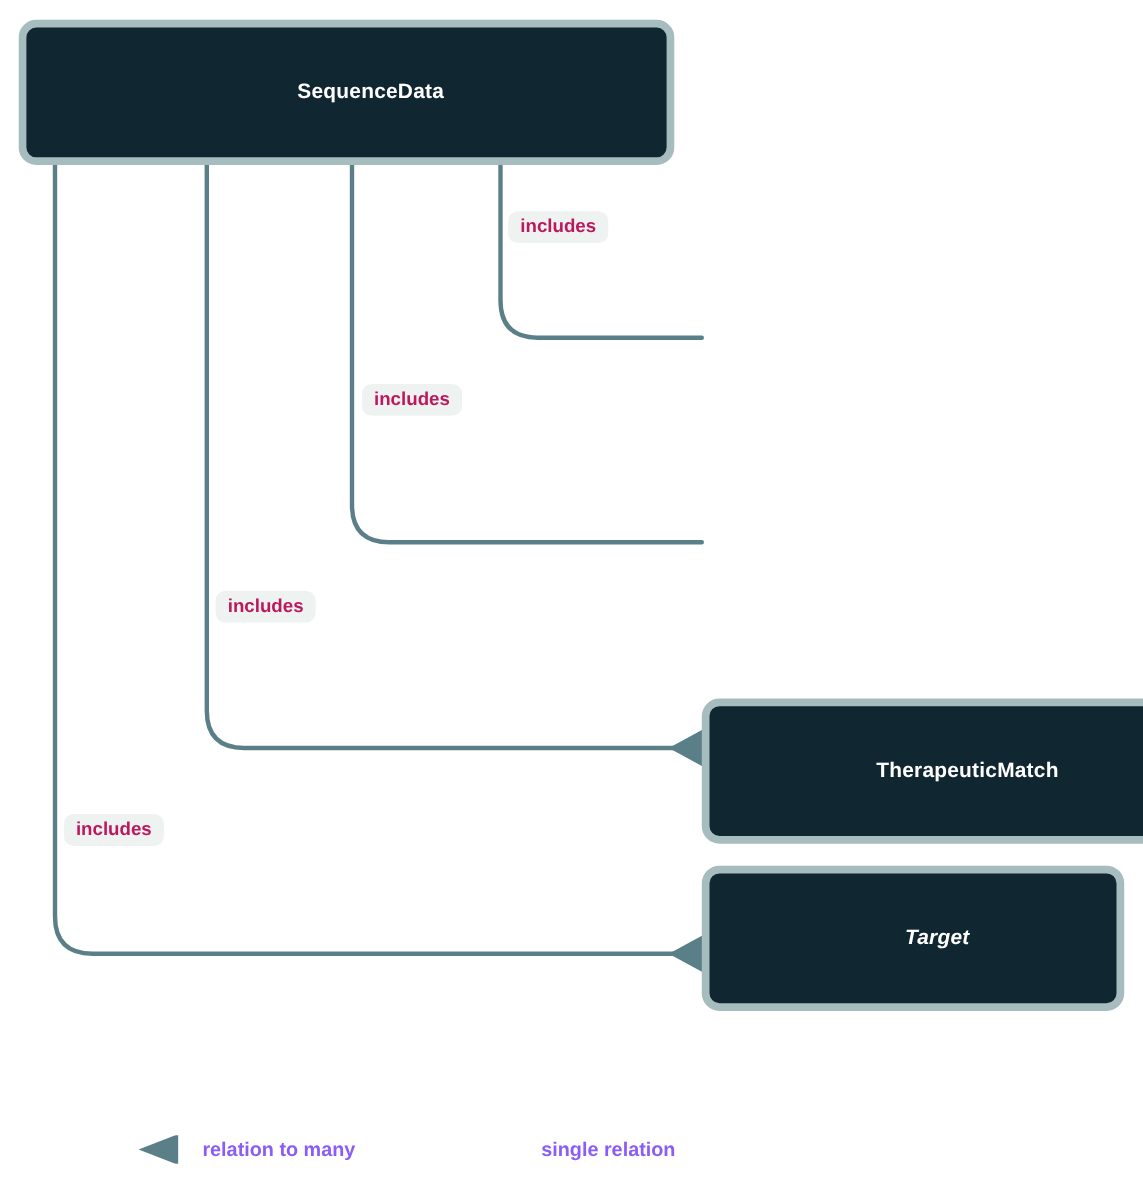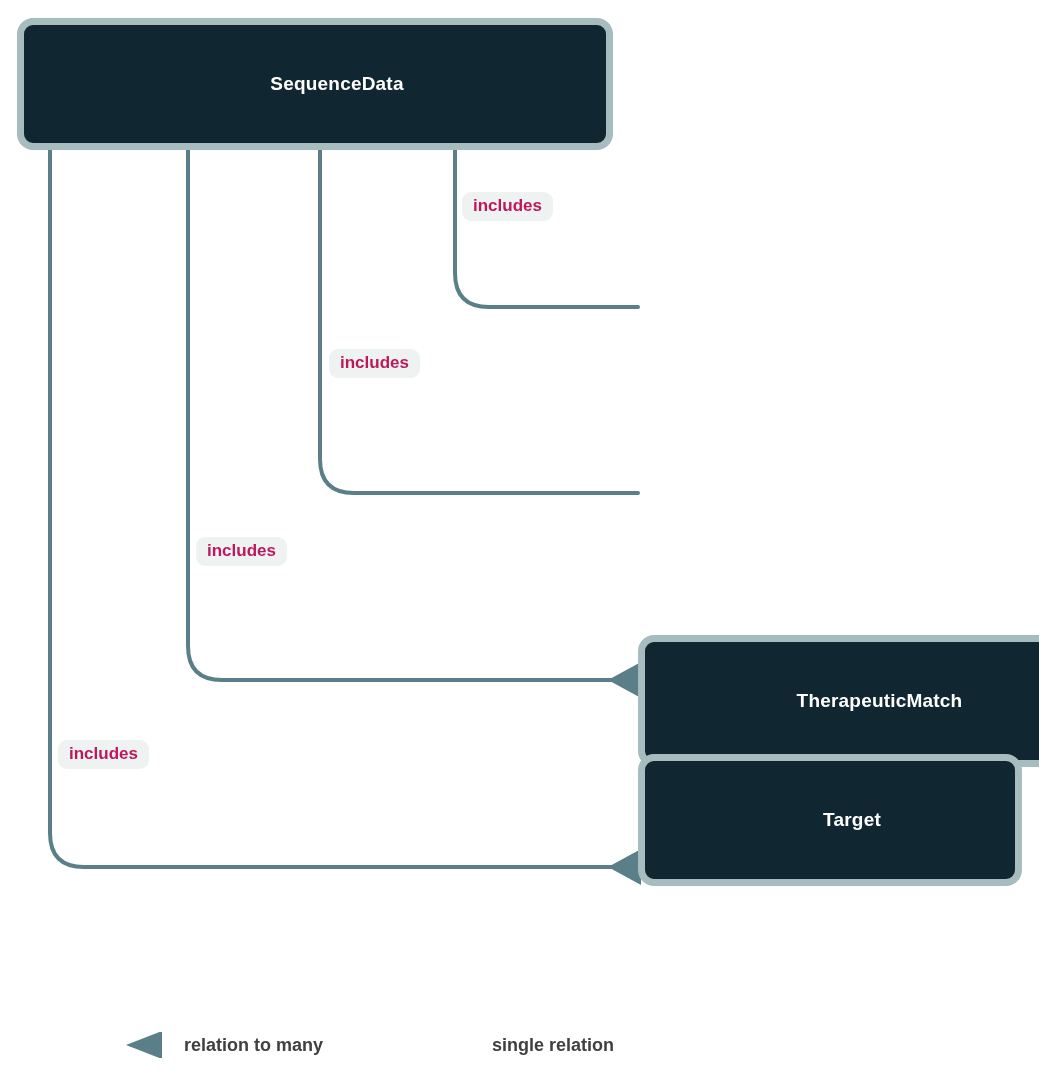--- a/index.html
+++ b/index.html
@@ -68,21 +68,21 @@
     height: 54px;
     z-index: 5;
   }
   .legend-entry {
     position: absolute;
     display: flex;
     align-items: center;
     height: 30px;
   }
   .legend-text {
-    color: #404040;
+    color: #8b5cf6;
     font-size: 18px;
     font-weight: bold;
     font-family: "Liberation Sans", sans-serif;
     white-space: nowrap;
   }
   .legend-glyph {
     position: relative;
     height: 26px;
   }
 </style>
@@ -114,21 +114,21 @@
   <div class="entity-box" style="left:17px; top:18px; width:596px; height:132px;">
     <span class="entity-label">SequenceData</span>
   </div>
 
 
 
   <div class="entity-box" style="left:638px; top:614px; width:439px; height:132px;margin-top:21px;">
     <span class="entity-label">TherapeuticMatch</span>
   </div>
 
-  <div class="entity-box" style="left:638px; top:754px; width:384px; height:132px;">
+  <div class="entity-box" style="left:638px; top:787px; width:384px; height:132px;font-style:italic;">
     <span class="entity-label">Target</span>
   </div>
 
   <div class="edge-label" style="left:462px; top:192px;">includes</div>
 
   <div class="edge-label" style="left:329px; top:349px;">includes</div>
 
   <div class="edge-label" style="left:196px; top:537px;">includes</div>
 
   <div class="edge-label" style="left:58px; top:740px;">includes</div>

